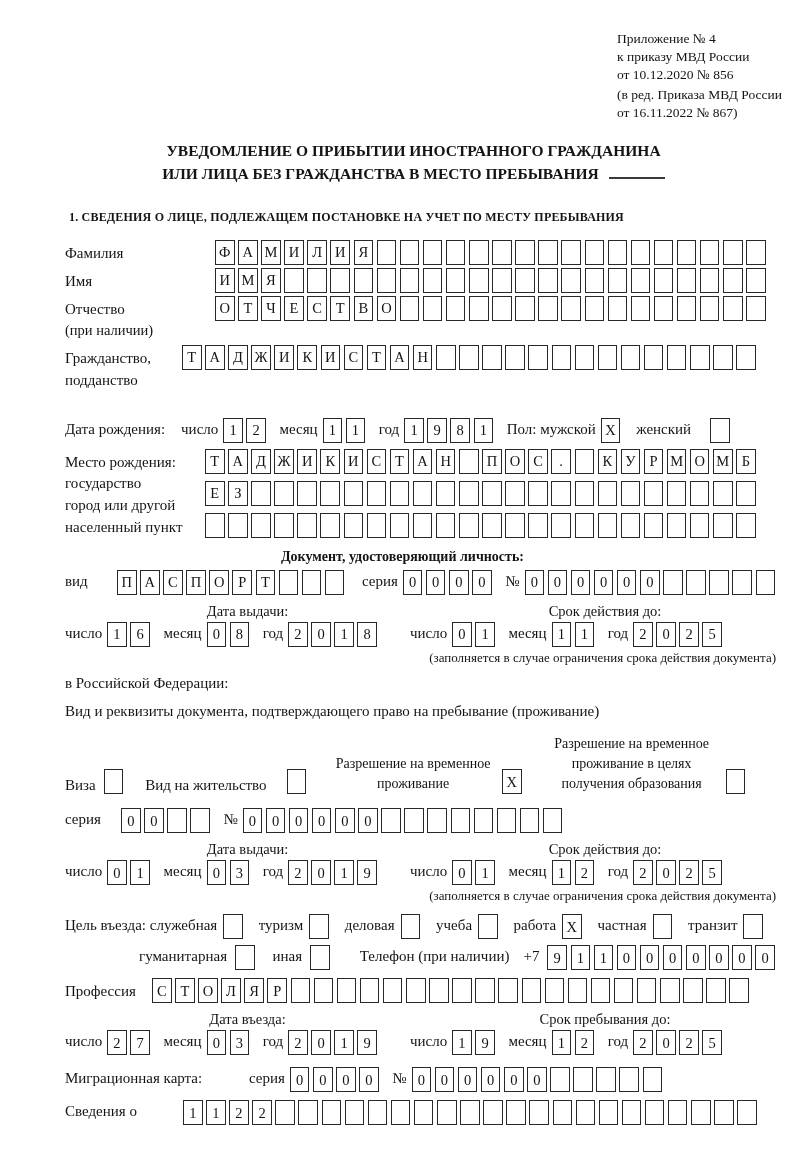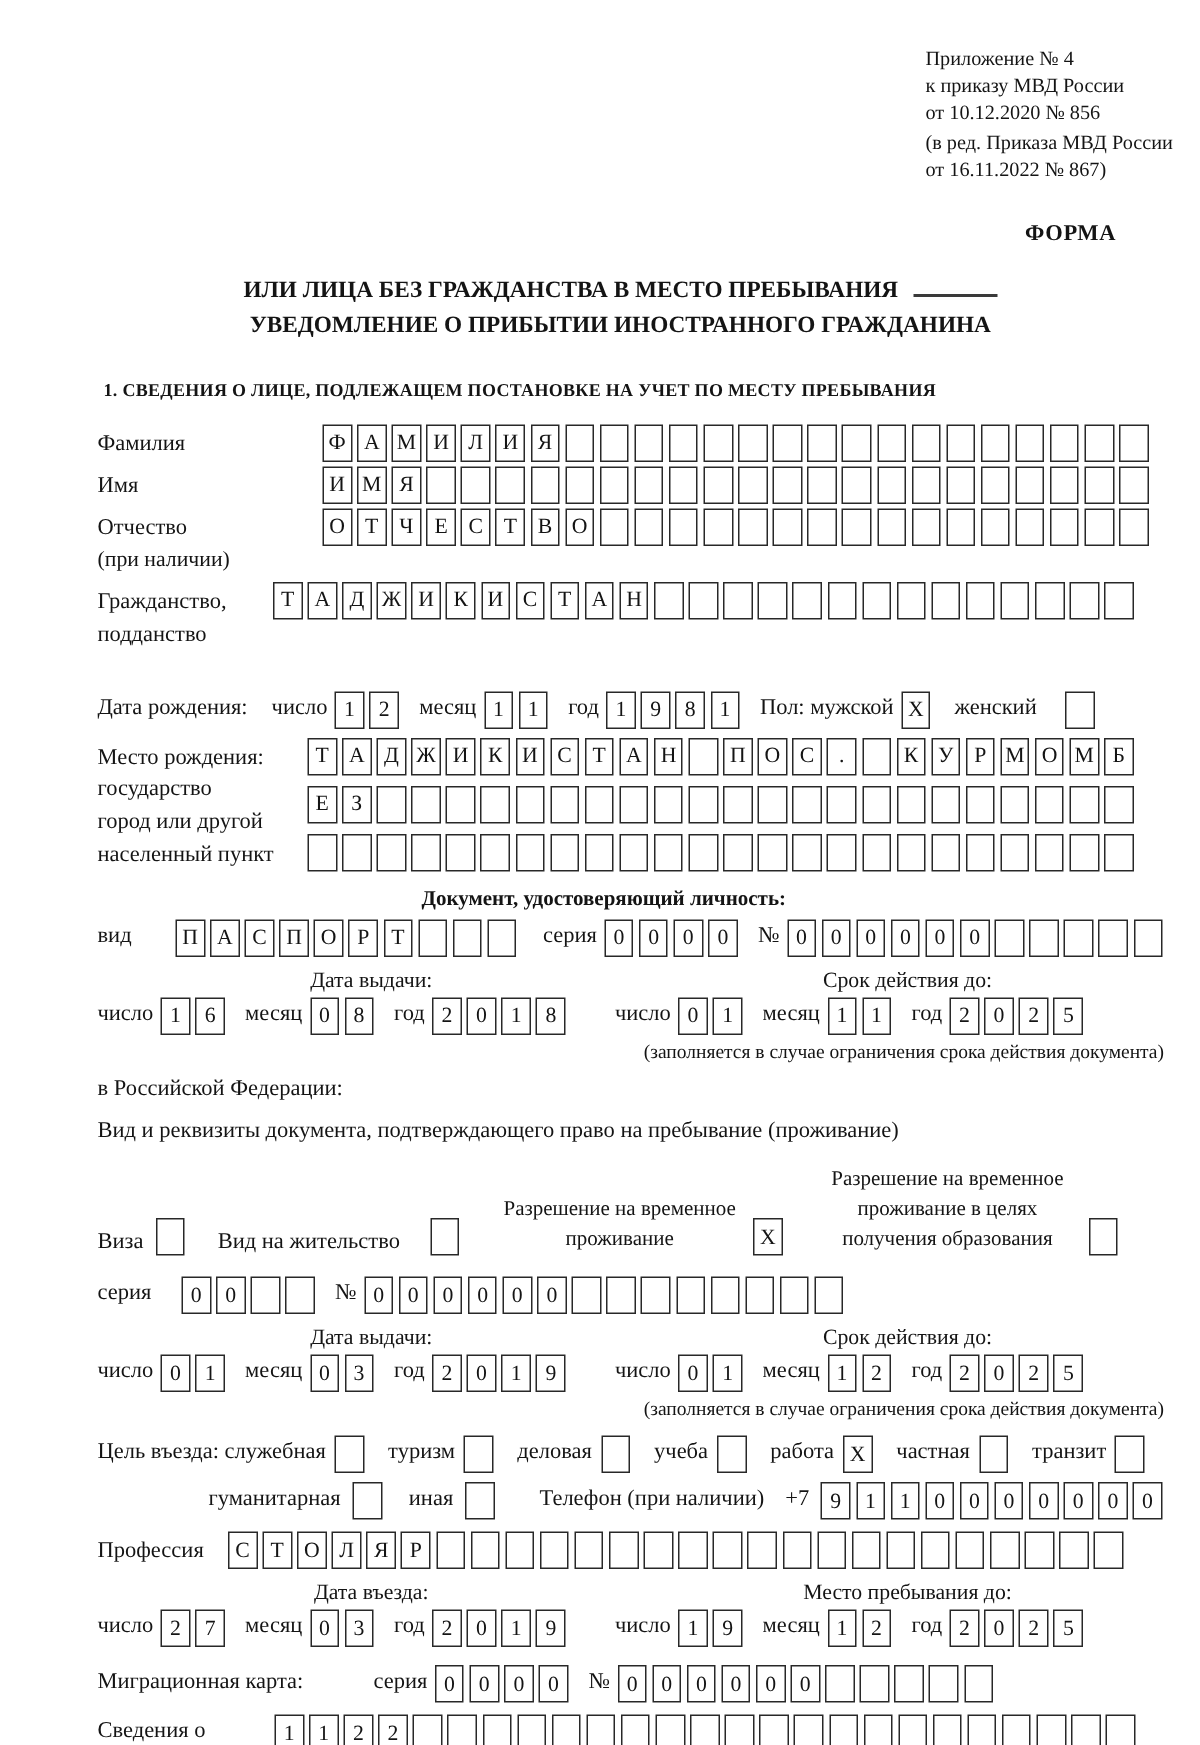--- a/index.html
+++ b/index.html
@@ -76,25 +76,24 @@
 <div class="page">
 
   <div class="annot">
     <div>Приложение № 4</div>
     <div>к приказу МВД России</div>
     <div>от 10.12.2020 № 856</div>
     <div class="sub">(в ред. Приказа МВД России</div>
     <div>от 16.11.2022 № 867)</div>
   </div>
 
-  <div class="forma">ФОРМА</div>
 
   <div class="title">
+    <div>УВЕДОМЛЕНИЕ О ПРИБЫТИИ ИНОСТРАННОГО ГРАЖДАНИНА</div>
     <div><span>ИЛИ ЛИЦА БЕЗ ГРАЖДАНСТВА В МЕСТО ПРЕБЫВАНИЯ</span><span class="title-underline"></span></div>
-    <div>УВЕДОМЛЕНИЕ О ПРИБЫТИИ ИНОСТРАННОГО ГРАЖДАНИНА</div>
   </div>
 
   <div class="sect">1. СВЕДЕНИЯ О ЛИЦЕ, ПОДЛЕЖАЩЕМ ПОСТАНОВКЕ НА УЧЕТ ПО МЕСТУ ПРЕБЫВАНИЯ</div>
 
   <div class="frow">
     <span class="flabel w150">Фамилия</span>
     <span class="cells">
         <span class="cell">Ф</span>
         <span class="cell">А</span>
         <span class="cell">М</span>
@@ -594,21 +593,21 @@
         <span class="dlabel">год</span>
         <span class="cells">
             <span class="cell">2</span>
             <span class="cell">0</span>
             <span class="cell">1</span>
             <span class="cell">9</span>
           </span>
       </div>
     </div>
     <div class="dgroup dg-right">
-      <div class="dtitle">Место пребывания до:</div>
+      <div class="dtitle">Срок пребывания до:</div>
       <div class="dline">
         <span class="dlabel">число</span>
         <span class="cells">
             <span class="cell">1</span>
             <span class="cell">9</span>
           </span>
         <span class="dlabel">месяц</span>
         <span class="cells">
             <span class="cell">1</span>
             <span class="cell">2</span>

